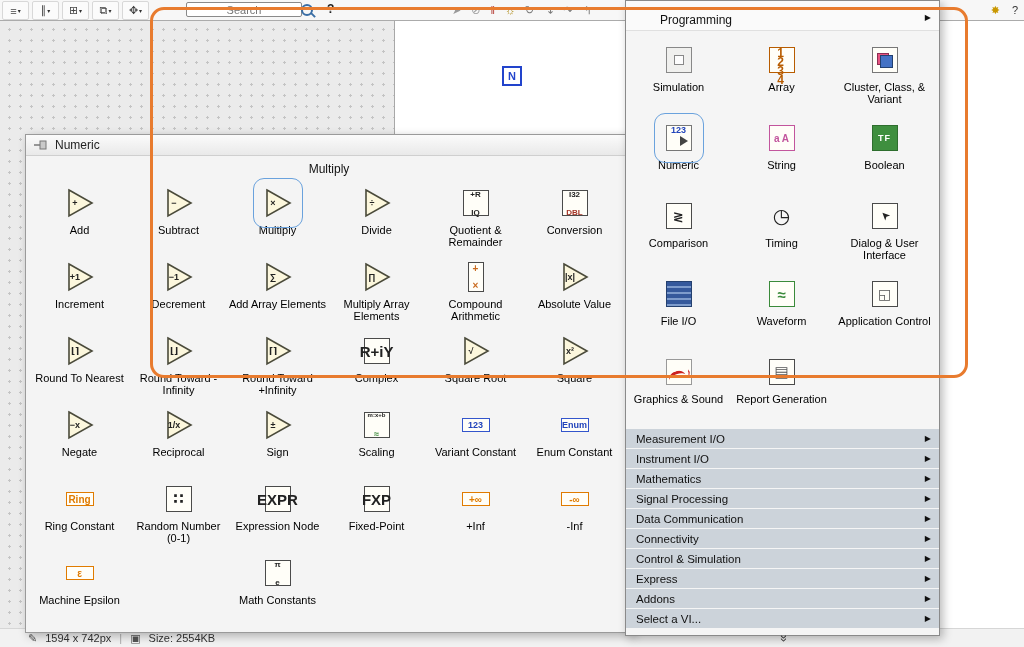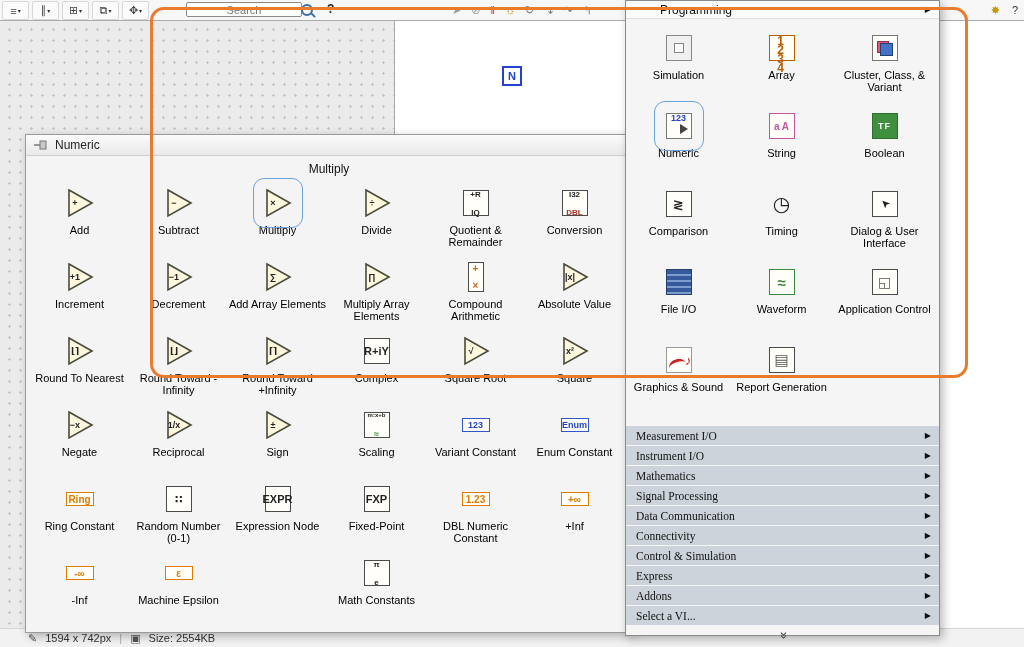--- a/index.html
+++ b/index.html
@@ -42,21 +42,21 @@
   .sb-sep{color:#aaa;}
 
   
   .icon{width:32px;height:32px;position:relative;flex:0 0 32px;}
   .trisvg{display:none;position:absolute;left:0;top:0;width:32px;height:32px;}
   .trisvg path{fill:#fcf7dd;stroke:#4a4a3a;stroke-width:1.6;}
   .icon.tri .trisvg{display:block;}
   .ibox{position:absolute;inset:3px;border:1px solid #4a4a4a;background:#fffef8;}
   .icon.empty{visibility:hidden;}
   .g1{position:absolute;inset:0;display:flex;align-items:center;justify-content:center;
-    font-size:11px;font-weight:bold;color:#222;}
+    font-size:15px;font-weight:bold;color:#222;}
   .g2{position:absolute;left:0;right:0;bottom:2px;text-align:center;font-size:8px;font-weight:bold;color:#222;}
   .icon.tri .g1{font-size:9px;padding-right:9px;}
   .icon.conv .g1{align-items:flex-start;padding-top:3px;font-size:8px;}
   .icon.conv .g2{color:#a33327;}
   .icon.box2 .g1{align-items:flex-start;padding-top:3px;font-size:8px;}
   .icon.compound .ibox{inset:1px 8px;}
   .icon.compound .g1{align-items:flex-start;padding-top:2px;color:#c96a1e;font-size:10px;}
   .icon.compound .g2{color:#c96a1e;font-size:10px;}
   .icon.scaling .g1{align-items:flex-start;padding-top:3px;font-size:6px;}
   .icon.scaling .g2{color:#3a8a3a;font-size:9px;}
@@ -107,27 +107,27 @@
     display:flex;align-items:center;gap:7px;padding-left:8px;font-size:12px;color:#222;}
   .nw-tip{text-align:center;font-size:12px;color:#111;padding-top:6px;height:18px;}
   .ngrid{display:grid;grid-template-columns:repeat(6,99px);padding:0 4px;}
   .ncell{height:74px;display:flex;flex-direction:column;align-items:center;padding-top:7px;box-sizing:border-box;}
   .nlabel{margin-top:5px;font-size:11px;line-height:12px;text-align:center;color:#000;}
   .ncell.sel .icon,.pcell.sel .icon{outline:1px solid #6aa2dd;outline-offset:8px;border-radius:2px;}
 
   
   .prog-panel{position:absolute;left:625px;top:0;width:315px;height:636px;background:#f5f5f5;
     border:1px solid #8a8a8a;box-shadow:3px 3px 9px rgba(0,0,0,.28);z-index:30;box-sizing:border-box;}
-  .pp-header{height:17px;display:flex;align-items:center;padding:0 8px 0 34px;font-size:12px;color:#111;
+  .pp-header{height:17px;display:flex;padding:12px 8px 0 34px;font-size:12px;color:#111;
     background:#fafafa;border-bottom:1px solid #e0e0e0;}
   .pp-header .arr,.pmenu-row .arr{margin-left:auto;font-size:8px;color:#111;}
   .pgrid{display:grid;grid-template-columns:repeat(3,103px);padding:4px 1px 0;}
   .pcell{height:78px;display:flex;flex-direction:column;align-items:center;padding-top:9px;box-sizing:border-box;}
   .plabel{margin-top:5px;font-size:11px;line-height:12px;text-align:center;color:#000;}
-  .pmenu{margin-top:13px;font-family:Liberation Serif, serif;}
+  .pmenu{margin-top:4px;}
   .pmenu-row{height:19px;margin-bottom:1px;background:#ccd3da;display:flex;align-items:center;
     padding:0 8px 0 10px;font-size:11.5px;color:#111;}
   .pp-expand{height:18px;display:flex;align-items:center;justify-content:center;}
   .pp-expand span{display:inline-block;transform:rotate(-90deg);font-size:13px;color:#333;}
 
   
   .annotation{position:absolute;left:150px;top:7px;width:812px;height:365px;border:3px solid #e87b2e;
     border-radius:14px;z-index:50;pointer-events:none;}
 </style>
 </head>
@@ -487,29 +487,20 @@
             <div class="ibox"></div>
             <span class="g1">FXP</span>
             <span class="g2"></span>
           </div>
           <div class="nlabel">Fixed-Point</div>
         </div>
         <div class="ncell">
           <div class="icon boxorange">
 
             <div class="ibox"></div>
-            <span class="g1">1.23</span>
-            <span class="g2"></span>
-          </div>
-          <div class="nlabel">DBL Numeric Constant</div>
-        </div>
-        <div class="ncell">
-          <div class="icon boxorange">
-
-            <div class="ibox"></div>
             <span class="g1">+∞</span>
             <span class="g2"></span>
           </div>
           <div class="nlabel">+Inf</div>
         </div>
         <div class="ncell">
           <div class="icon boxorange">
 
             <div class="ibox"></div>
             <span class="g1">-∞</span>

